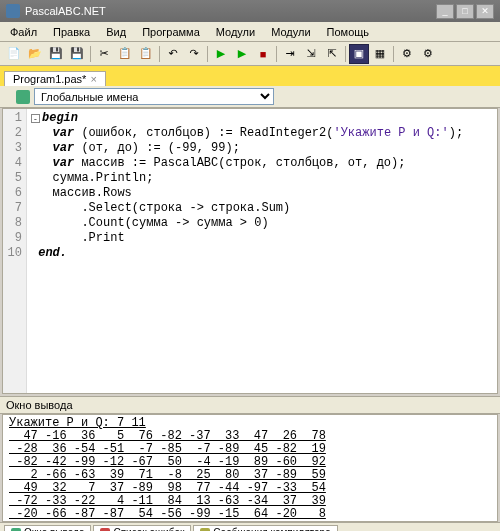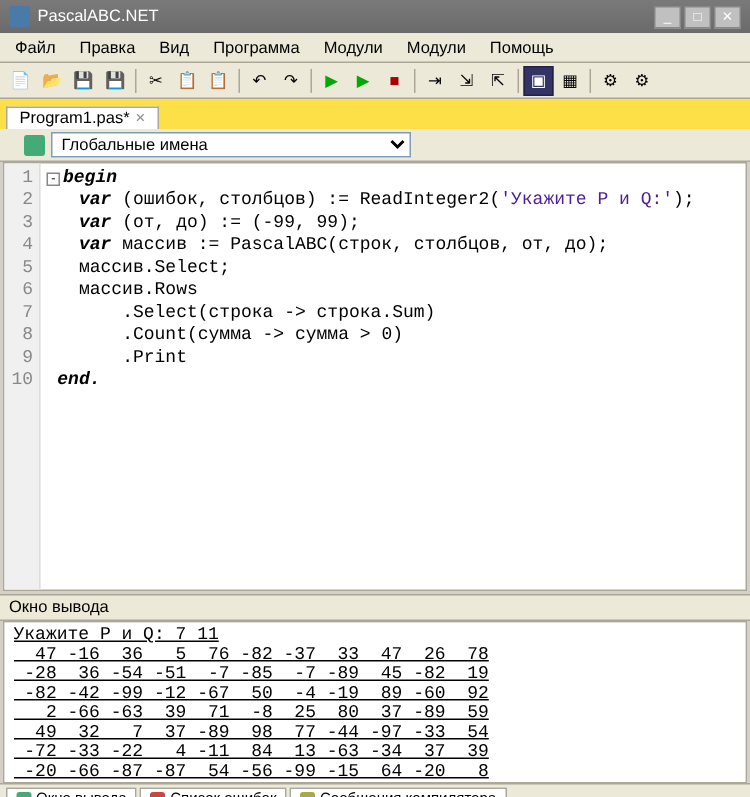--- a/index.html
+++ b/index.html
@@ -110,21 +110,21 @@
     <div class="gutter-line">6</div>
     <div class="gutter-line">7</div>
     <div class="gutter-line">8</div>
     <div class="gutter-line">9</div>
     <div class="gutter-line">10</div>
   </div>
   <div class="code"><span class="collapse-marker">-</span><span class="kw">begin</span>
    <span class="kw">var</span><span> (ошибок, столбцов) := ReadInteger2(</span><span class="str">'Укажите P и Q:'</span><span>);</span>
    <span class="kw">var</span><span> (от, до) := (-99, 99);</span>
    <span class="kw">var</span><span> массив := PascalABC(строк, столбцов, от, до);</span>
-   <span>массив.Select;</span>
+   <span>сумма.Println;</span>
    <span>массив.Rows</span>
        <span>.Select(строка -&gt; строка.Sum)</span>
        <span>.Count(сумма -&gt; сумма &gt; 0)</span>
        <span>.Print</span>
  <span class="kw">end.</span></div>
 </div>
 
 <div class="output-header">Окно вывода</div>
 <div class="output">Укажите P и Q: 7 11
   47 -16  36   5  76 -82 -37  33  47  26  78

